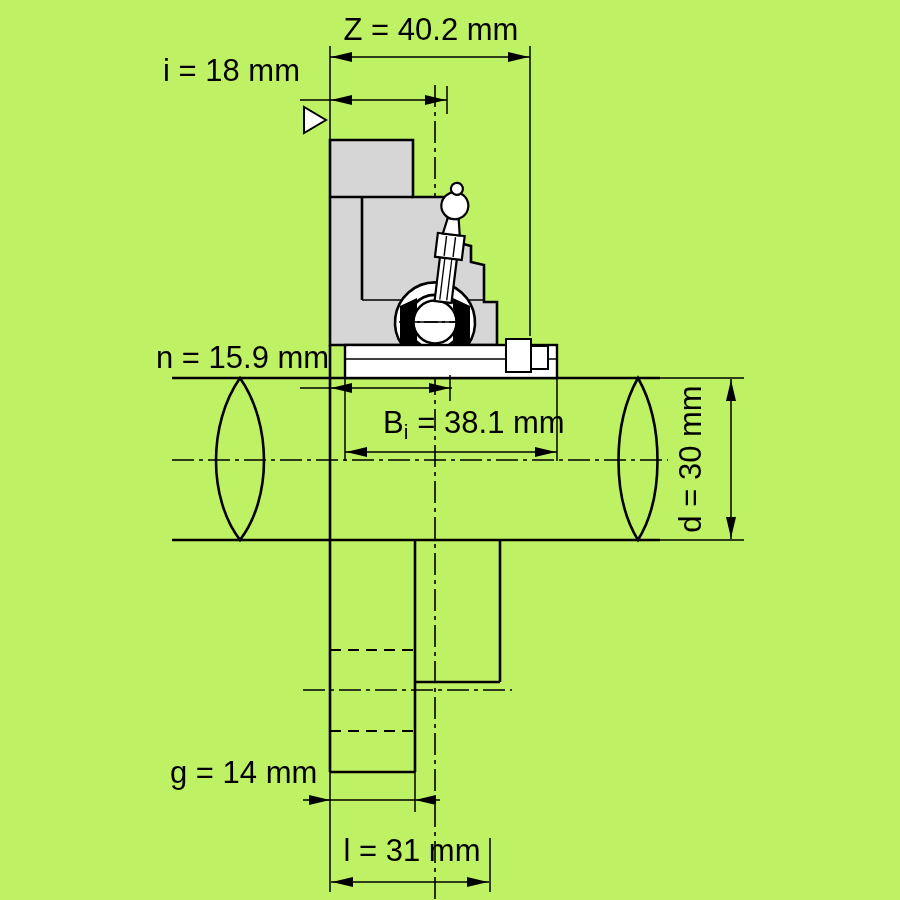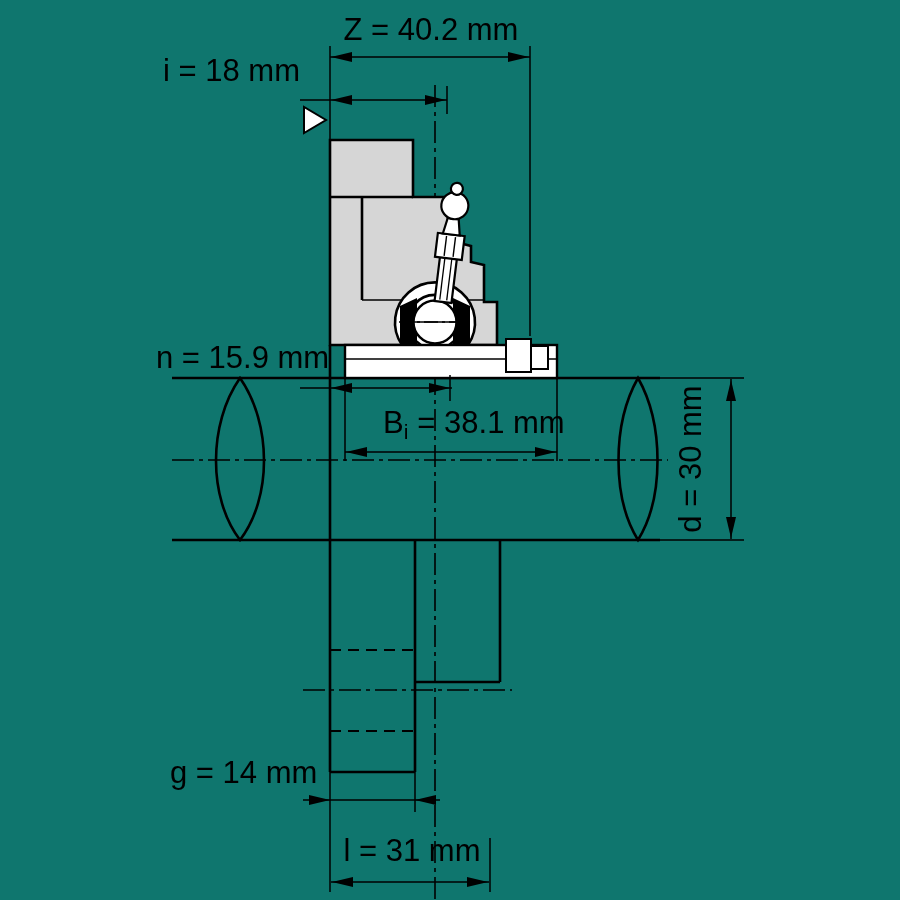--- a/index.html
+++ b/index.html
@@ -1,16 +1,16 @@
 <!DOCTYPE html>
 <html><head>
 <meta charset="utf-8">
 <style>
   html,body{margin:0;padding:0;background:#ffffff;}
-  .stage{position:relative;width:900px;height:900px;background:#0f766e;overflow:hidden;}
+  .stage{position:relative;width:900px;height:900px;background:#bef264;overflow:hidden;}
   svg{position:absolute;left:0;top:0;}
   svg text{font-family:"Liberation Sans","DejaVu Sans",sans-serif;font-size:31px;fill:#000;}
   .bodyline{stroke:#000;stroke-width:2.6;fill:none;}
   .thinline{stroke:#000;stroke-width:1.5;fill:none;}
   .centerline{stroke:#000;stroke-width:1.6;fill:none;stroke-dasharray:22 5 4 5;}
   .hiddenline{stroke:#000;stroke-width:2;fill:none;stroke-dasharray:11 7;}
   .arrow{fill:#000;stroke:none;}
 </style>
 </head>
 <body>

